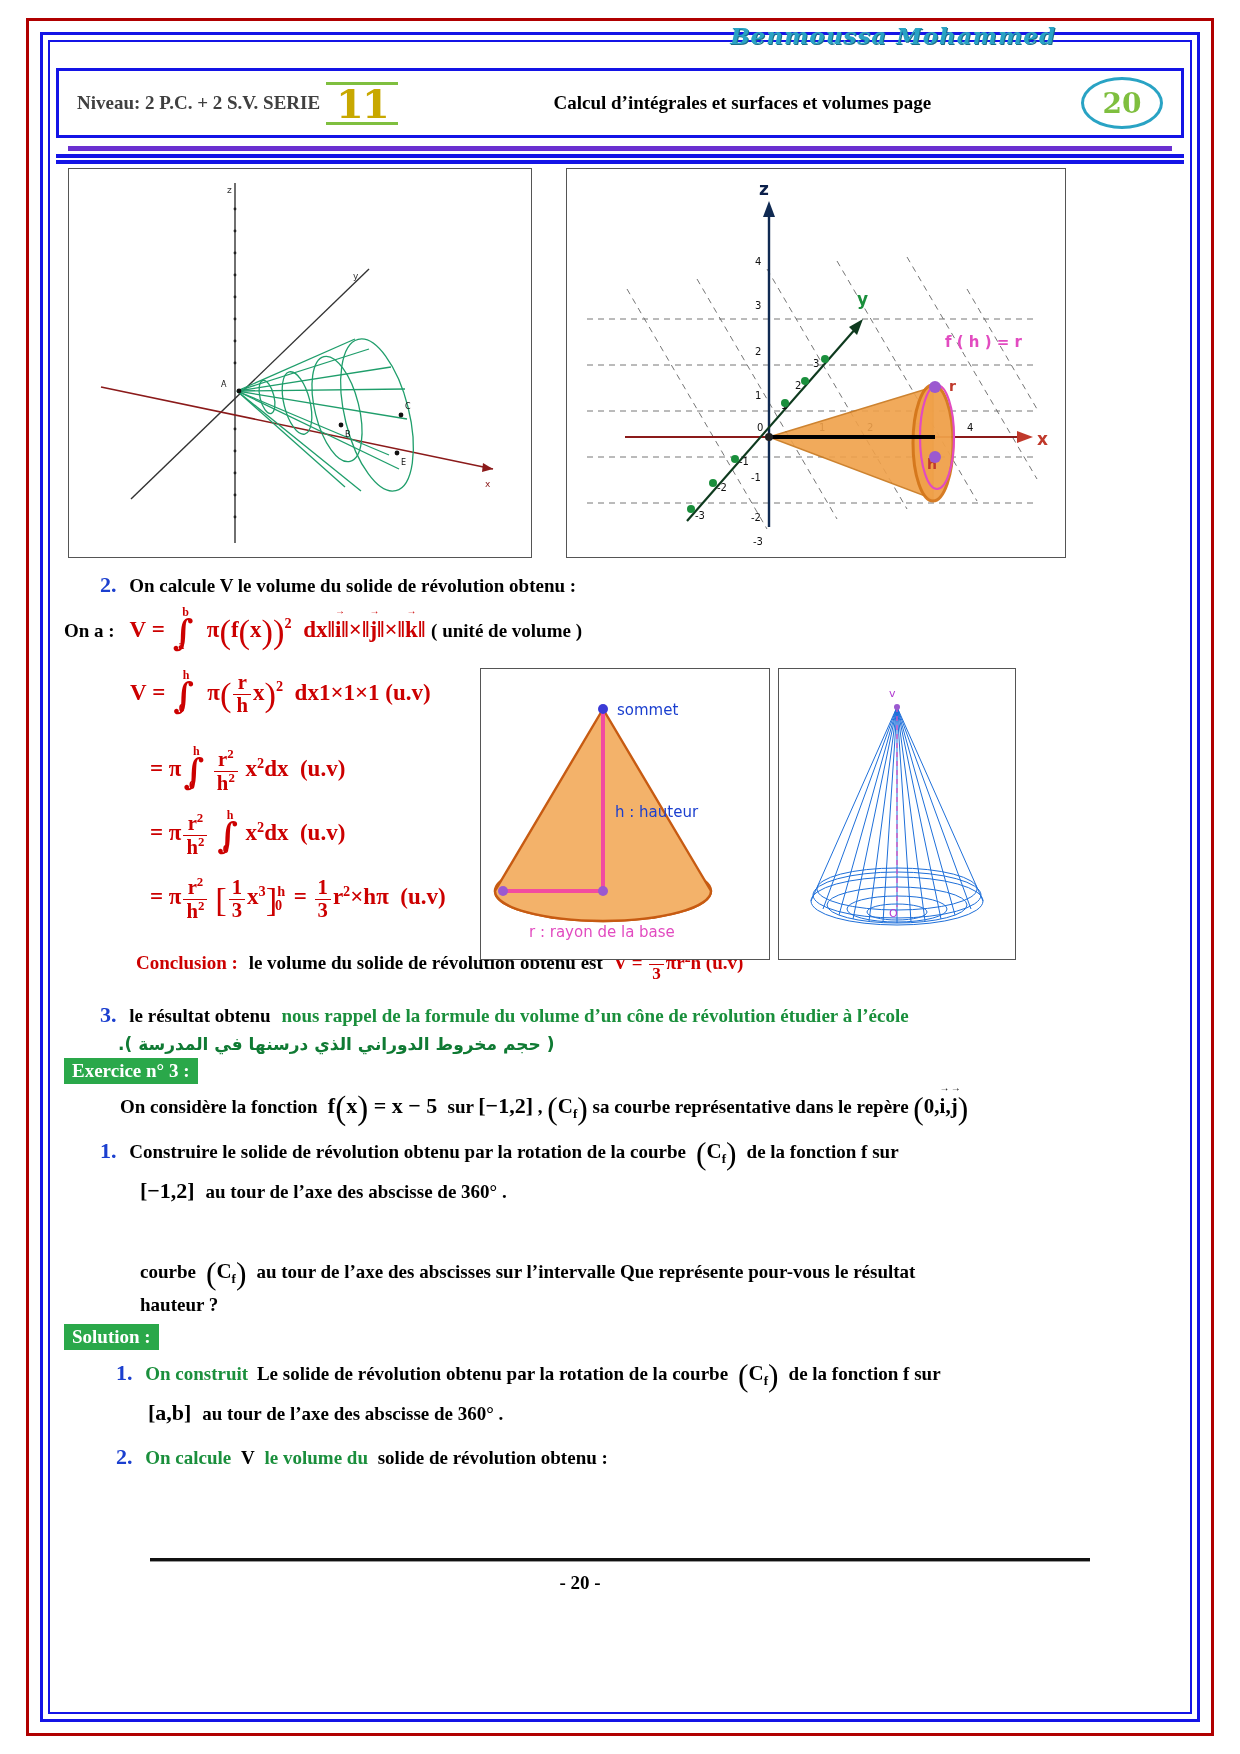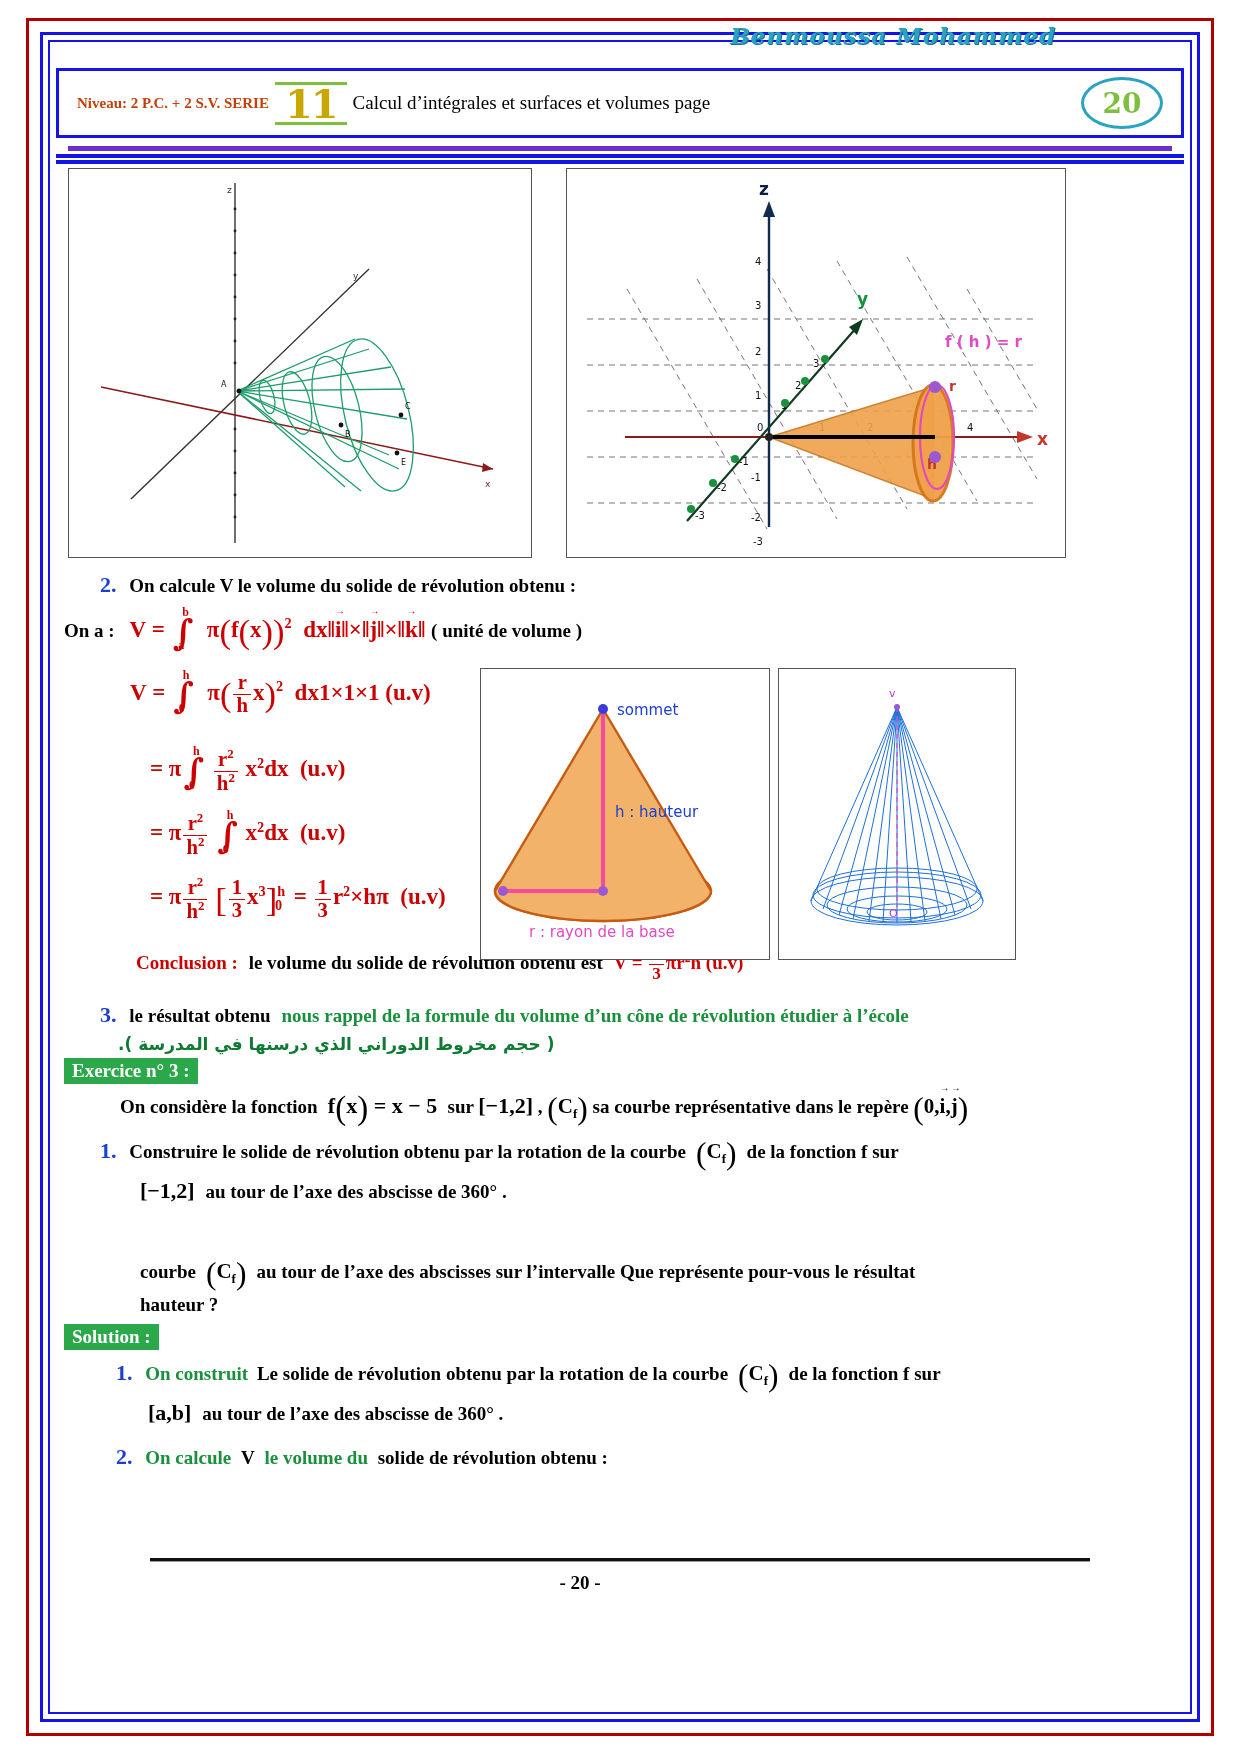--- a/index.html
+++ b/index.html
@@ -72,22 +72,22 @@
     width: 100%;
     height: 100%;
     display: flex;
     align-items: center;
     justify-content: space-between;
     padding: 0 18px;
     box-sizing: border-box;
   }
   .header-left {
     font-weight: bold;
-    font-size: 15px;
-    color: #c2410c;
+    font-size: 19px;
+    color: #404040;
     white-space: nowrap;
     text-align: right;
   }
   .serie-num {
     font-family: "DejaVu Serif", serif;
     font-size: 40px;
     font-weight: bold;
     color: #c8a800;
     position: relative;
     padding: 0 16px;
@@ -97,26 +97,26 @@
   .serie-num::after {
     content: "";
     position: absolute;
     left: 6px; right: 6px;
     height: 3px;
     background: #7fbf3f;
   }
   .serie-num::before { top: 2px; }
   .serie-num::after { bottom: 2px; }
   .header-title {
-    font-weight: normal;
+    font-weight: bold;
     font-size: 19px;
     color: #000000;
     white-space: nowrap;
     flex: 1;
-    text-align: left;
+    text-align: center;
   }
   .page-badge {
     width: 76px;
     height: 46px;
     border: 3px solid #29a3c4;
     border-radius: 50%;
     display: flex;
     align-items: center;
     justify-content: center;
     font-family: "DejaVu Serif", serif;

